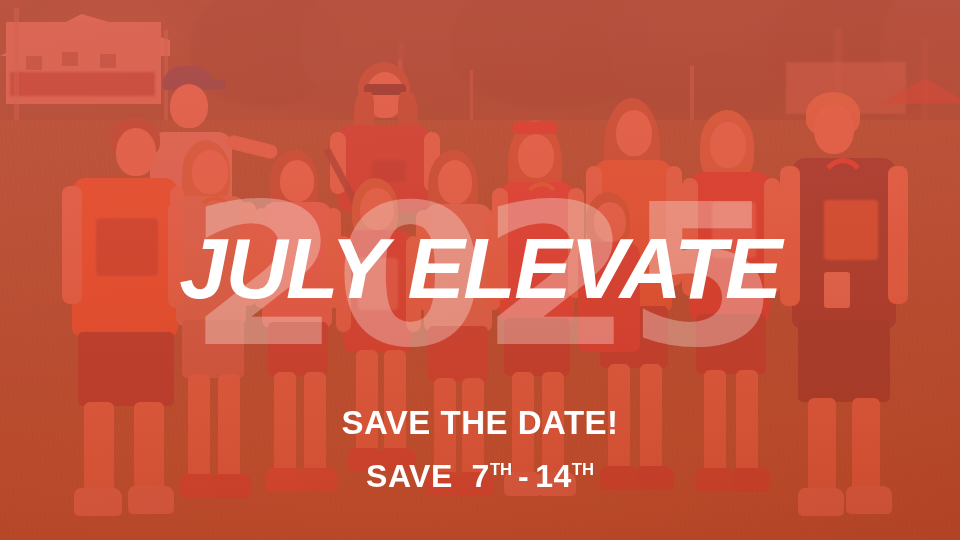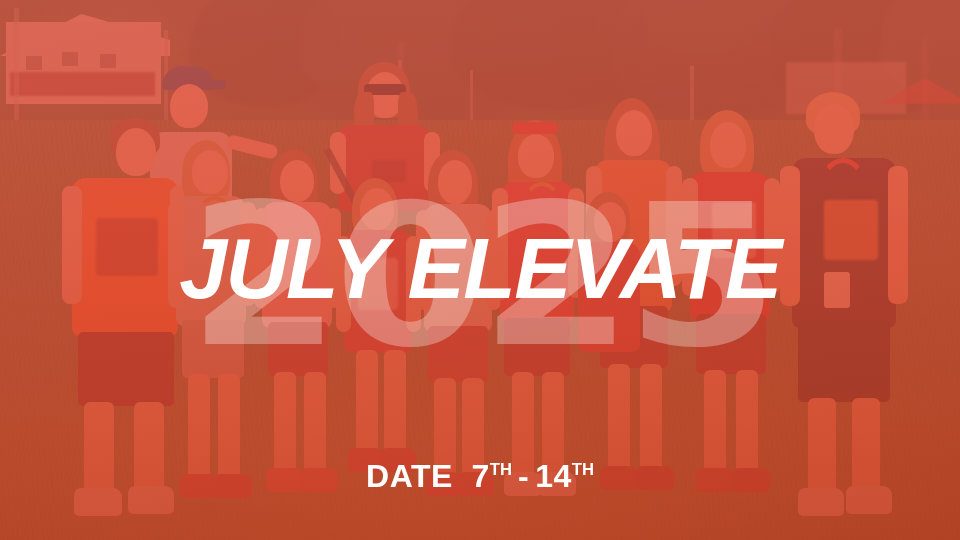--- a/index.html
+++ b/index.html
@@ -349,19 +349,20 @@
   </div>
 
   <div class="tint-mul"></div>
   <div class="tint-screen"></div>
   <div class="tint-flat"></div>
 
   <div class="watermark">2025</div>
 
   <div class="title">JULY ELEVATE</div>
 
+  <div class="save-date">SAVE THE DATE!</div>
 
   <div class="date-line">
-    <span>DATE</span>
+    <span>SAVE</span>
     <span>&nbsp;</span><span>7</span><sup>TH</sup><span class="sep">-</span><span>14</span><sup>TH</sup>
   </div>
 
 </div>
 
 </body></html>

